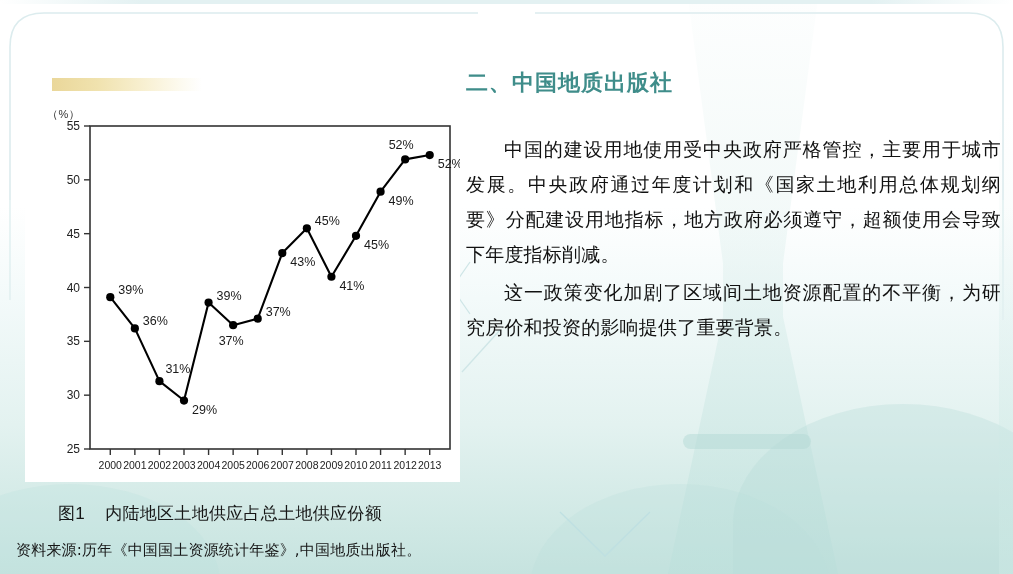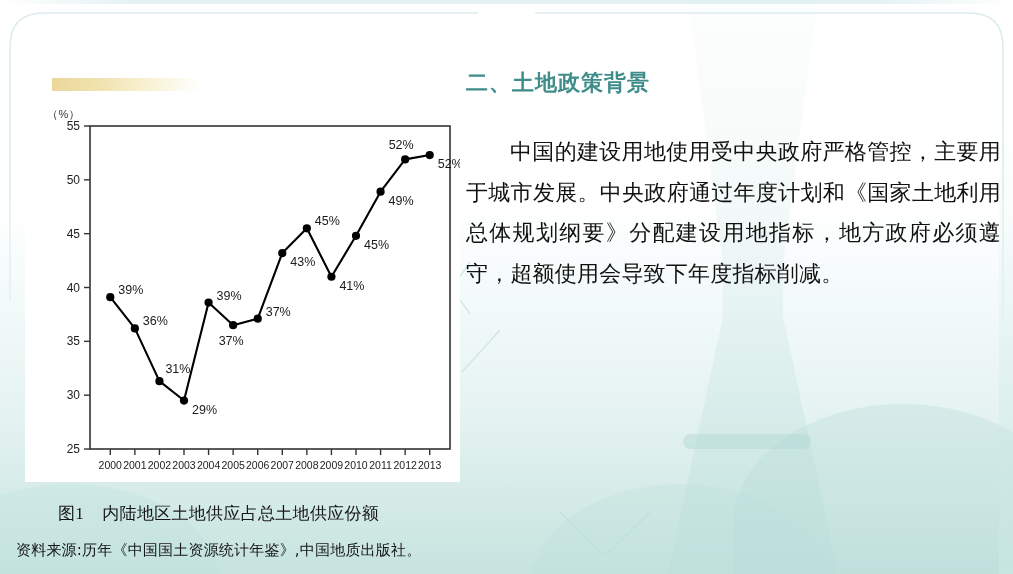--- a/index.html
+++ b/index.html
@@ -130,38 +130,38 @@
   #section-title {
     font-family: "DejaVu Sans", "Liberation Sans", sans-serif;
     font-size: 22px;
     font-weight: bold;
     color: #3f8d8a;
     letter-spacing: 1px;
     margin: 0 0 34px 0;
   }
   .body-para {
     font-family: "DejaVu Sans", "Liberation Sans", sans-serif;
-    font-size: 22px;
+    font-size: 19px;
     color: #111111;
     line-height: 1.85;
     text-indent: 2em;
     margin: 0;
     text-align: justify;
     letter-spacing: 0.2px;
   }
   .body-para + .body-para {
     margin-top: 2px;
   }
 
   
   #fig-caption {
     position: absolute;
     left: 58px;
     top: 502px;
-    font-family: Liberation Serif, serif;
+    font-family: Liberation Sans, sans-serif;
     font-size: 17px;
     color: #161616;
     letter-spacing: 0.3px;
     white-space: pre;
   }
   #source-caption {
     position: absolute;
     left: 16px;
     top: 541px;
     font-family: "DejaVu Sans", "Liberation Sans", sans-serif;
@@ -289,20 +289,21 @@
           <text x="363.5714285714286" y="172.67666666666668" text-anchor="start" font-size="12.5" fill="#1a1a1a" font-family="&quot;Liberation Sans&quot;, sans-serif">49%</text>
           <circle cx="380.14285714285717" cy="127.37666666666667" r="4.1" fill="#000000"></circle>
           <text x="376.14285714285717" y="117.37666666666667" text-anchor="middle" font-size="12.5" fill="#1a1a1a" font-family="&quot;Liberation Sans&quot;, sans-serif">52%</text>
           <circle cx="404.7142857142857" cy="123.07000000000005" r="4.1" fill="#000000"></circle>
           <text x="412.7142857142857" y="136.07000000000005" text-anchor="start" font-size="12.5" fill="#1a1a1a" font-family="&quot;Liberation Sans&quot;, sans-serif">52%</text>
         </g>
     </svg>
   </div>
 
   <div id="text-col">
-    <h1 id="section-title">二、土地政策背景</h1>
+    <h1 id="section-title">二、中国地质出版社</h1>
     <p class="body-para">中国的建设用地使用受中央政府严格管控，主要用于城市发展。中央政府通过年度计划和《国家土地利用总体规划纲要》分配建设用地指标，地方政府必须遵守，超额使用会导致下年度指标削减。</p>
+    <p class="body-para">这一政策变化加剧了区域间土地资源配置的不平衡，为研究房价和投资的影响提供了重要背景。</p>
   </div>
 
   <div id="fig-caption">图1    内陆地区土地供应占总土地供应份额</div>
   <div id="source-caption">资料来源:历年《中国国土资源统计年鉴》,中国地质出版社。</div>
 
 </div>
 
 </body></html>

